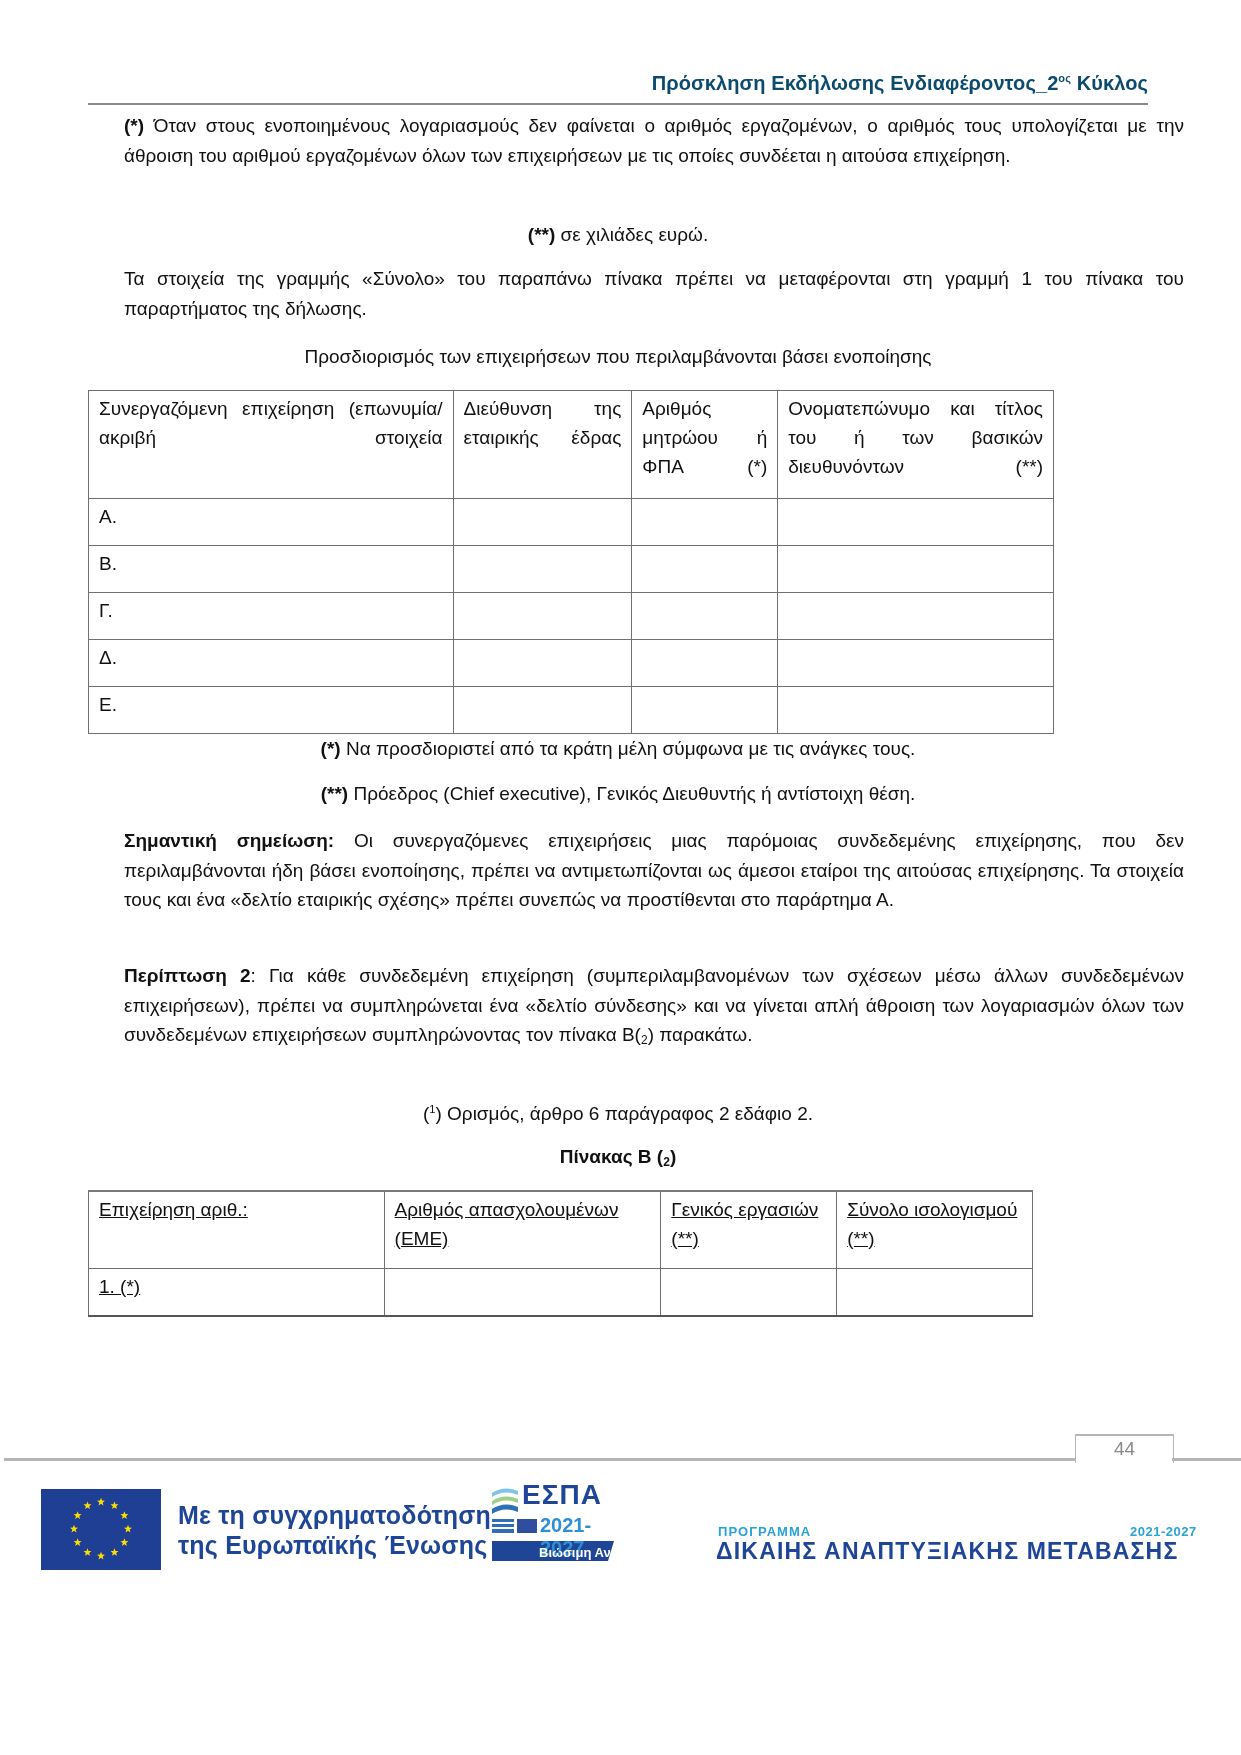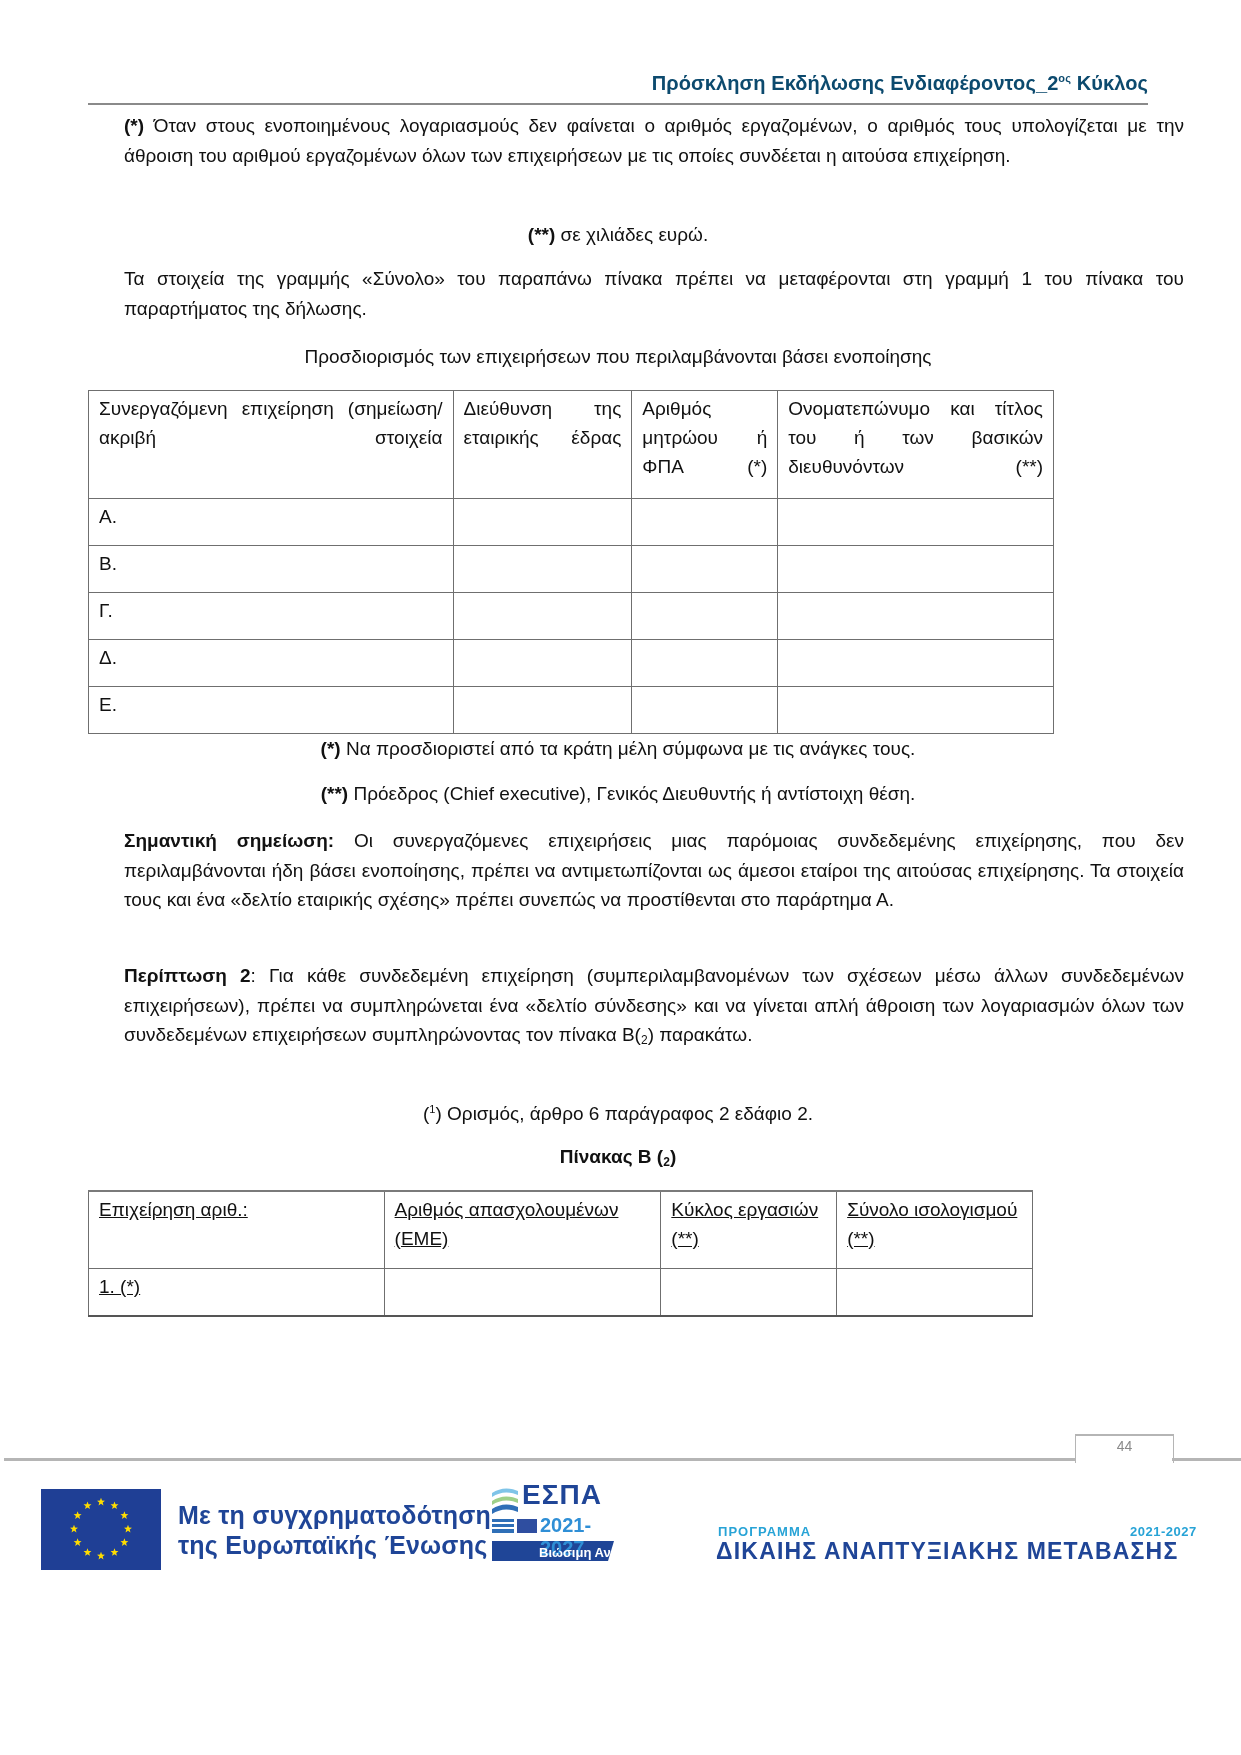--- a/index.html
+++ b/index.html
@@ -22,21 +22,21 @@
   #t1 tr.row td { height: 40px; border-top: 1.5px solid #333; }
   #t1 td.just { text-align: justify; text-align-last: justify; }
 
   #t2 { left: 88px; top: 1190px; width: 945px; text-decoration: underline; }
   #t2 tr.hdr td { height: 70px; border-top: 2px solid #7a7a7a; }
   #t2 tr.row td { height: 40px; border-top: 1.5px solid #222; border-bottom: 2px solid #555; }
 
   .footer-rule-left { position: absolute; left: 4px; width: 1072px; top: 1458px; height: 3px; background: #b5b5b5; }
   .footer-rule-right { position: absolute; left: 1172px; width: 69px; top: 1458px; height: 3px; background: #b5b5b5; }
   .page-tab { position: absolute; left: 1075px; width: 97px; top: 1434px; height: 27px; border-top: 2px solid #b5b5b5; border-left: 1px solid #b5b5b5; border-right: 1px solid #b5b5b5; }
-  .page-num { position: absolute; left: 0; right: 0; top: 2px; text-align: center; font-size: 14px; color: #8a8a8a; }
+  .page-num { position: absolute; left: 0; right: 0; top: 2px; text-align: center; font-size: 19px; color: #8a8a8a; }
 
   .eu-flag { position: absolute; left: 41px; top: 1489px; width: 120px; height: 81px; background: #1f3f95; }
   .eu-text { position: absolute; left: 178px; top: 1500px; font-size: 25px; line-height: 30px; font-weight: bold; color: #1f4597; letter-spacing: 0.2px; }
   .espa { position: absolute; left: 490px; top: 1485px; width: 140px; height: 80px; }
   .prog-small { position: absolute; left: 718px; top: 1524px; font-size: 13px; font-weight: bold; color: #27a3d6; letter-spacing: 1px; }
   .prog-years { position: absolute; left: 1130px; top: 1524px; font-size: 13px; font-weight: bold; color: #27a3d6; letter-spacing: 0.5px; }
   .prog-big { position: absolute; left: 716px; top: 1538px; font-size: 23px; font-weight: bold; color: #1f4597; letter-spacing: 1.2px; }
 </style>
 </head>
 <body>
@@ -54,21 +54,21 @@
 
 <table id="t1">
   <colgroup>
       <col style="width:365px">
       <col style="width:179px">
       <col style="width:146px">
       <col style="width:276px">
     </colgroup>
   <tbody>
       <tr class="hdr">
-    <td class="just">Συνεργαζόμενη επιχείρηση (σημείωση/ ακριβή στοιχεία</td>
+    <td class="just">Συνεργαζόμενη επιχείρηση (επωνυμία/ ακριβή στοιχεία</td>
     <td class="just">Διεύθυνση της εταιρικής έδρας</td>
     <td class="just">Αριθμός μητρώου ή ΦΠΑ (*)</td>
     <td class="just">Ονοματεπώνυμο και τίτλος του ή των βασικών διευθυνόντων (**)</td>
   </tr>
   <tr class="row">
     <td>Α.</td>
     <td></td>
     <td></td>
     <td></td>
   </tr>
@@ -115,21 +115,21 @@
   <colgroup>
       <col style="width:296px">
       <col style="width:277px">
       <col style="width:176px">
       <col style="width:196px">
     </colgroup>
   <tbody>
       <tr class="hdr">
     <td>Επιχείρηση αριθ.:</td>
     <td>Αριθμός απασχολουμένων (ΕΜΕ)</td>
-    <td>Κύκλος εργασιών (**)</td>
+    <td>Γενικός εργασιών (**)</td>
     <td>Σύνολο ισολογισμού (**)</td>
   </tr>
   <tr class="row">
     <td>1. (*)</td>
     <td></td>
     <td></td>
     <td></td>
   </tr>
 </tbody>
   </table>

